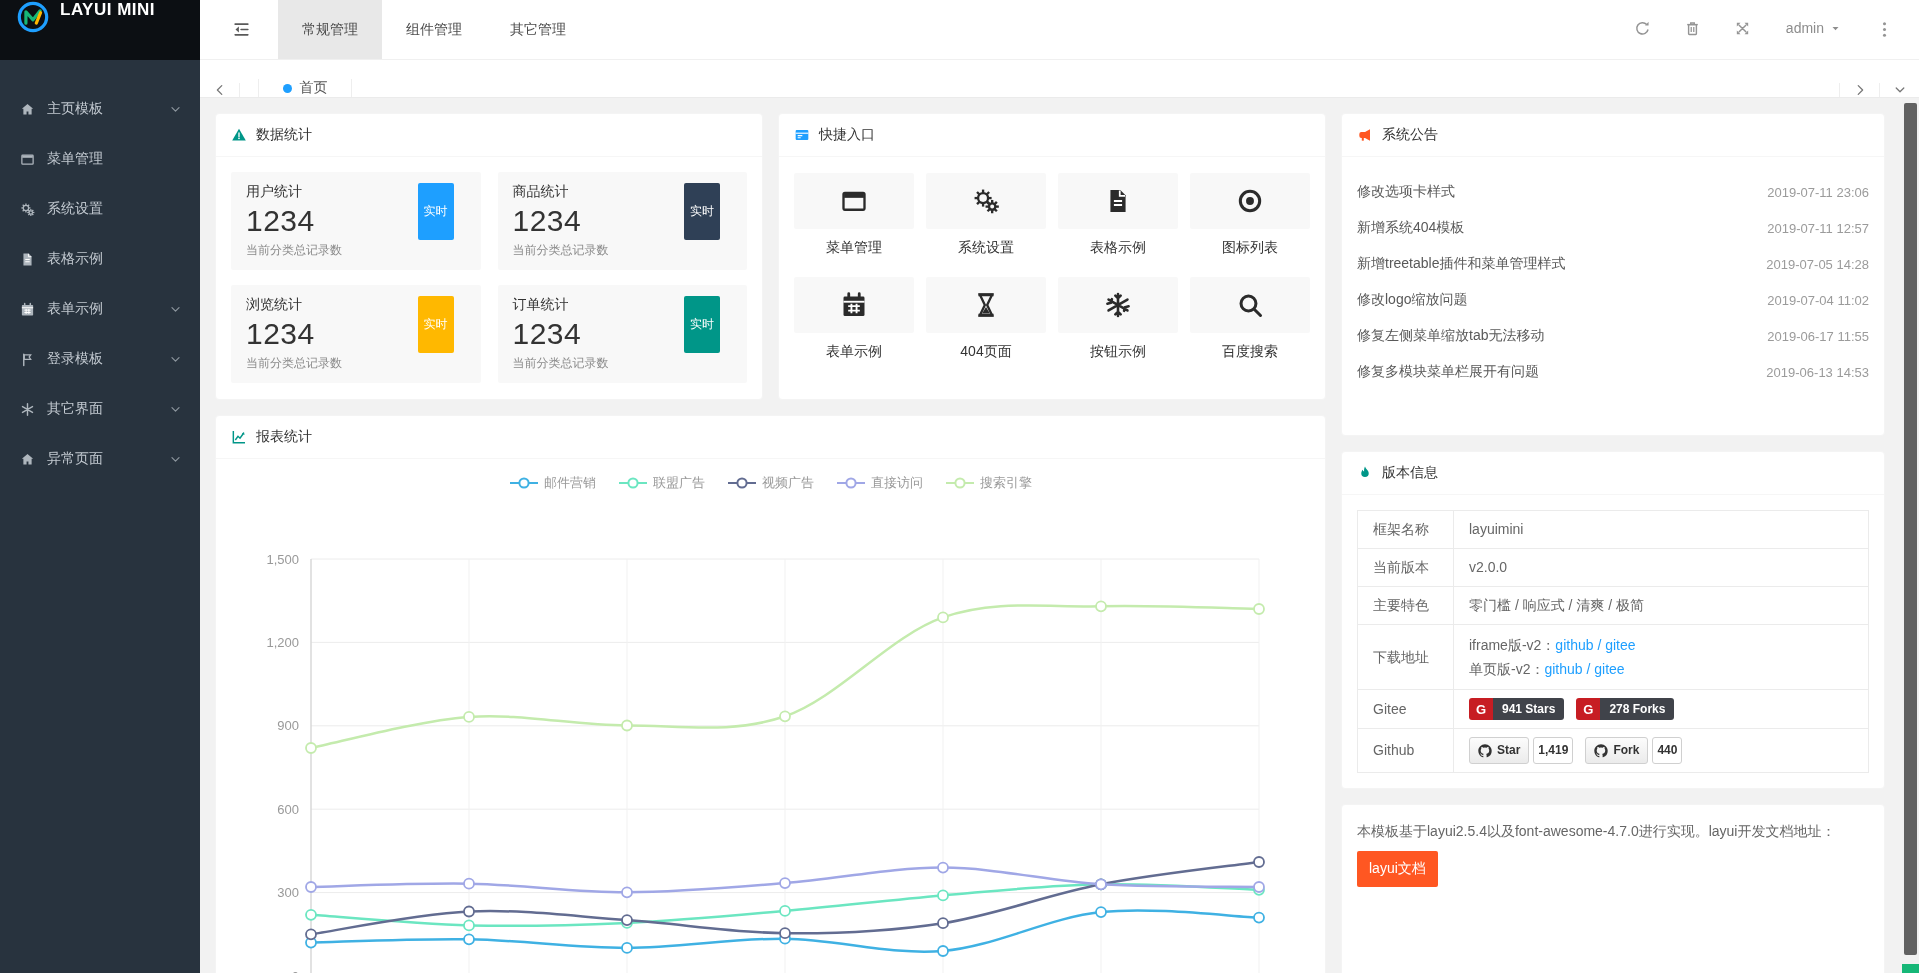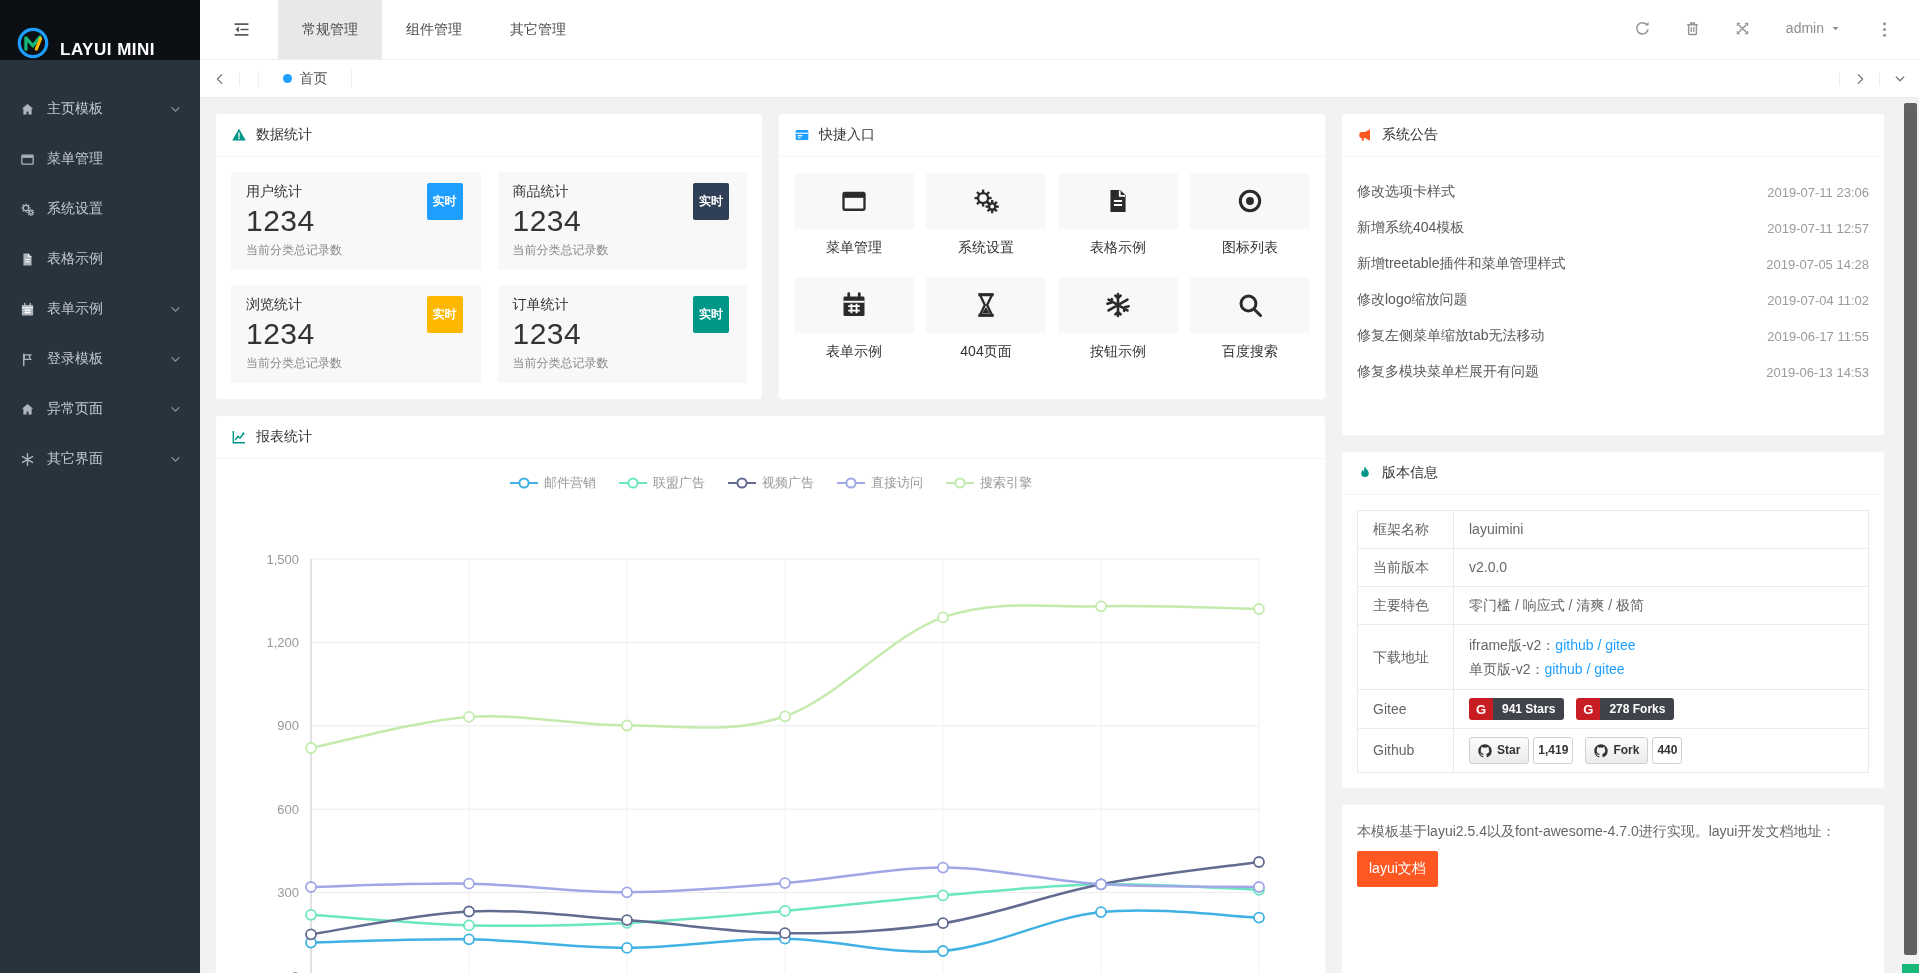--- a/index.html
+++ b/index.html
@@ -1,41 +1,41 @@
 <!DOCTYPE html>
 <html><head>
 <meta charset="utf-8">
 <style>
   *{box-sizing:border-box;margin:0;padding:0}
   html,body{width:1919px;height:973px;overflow:hidden;background:#f2f2f2;
     font-family:"Liberation Sans","DejaVu Sans",sans-serif;font-size:14px;color:#333}
   .ico svg{width:1em;height:1em;display:block;fill:currentColor}
   
   .sidebar{position:fixed;left:0;top:0;width:200px;height:100%;background:#28333e;z-index:5}
-  .logo{height:60px;background:#0c0f13;display:flex;align-items:flex-end;padding-left:16px;gap:10px}
+  .logo{height:60px;background:#0c0f13;display:flex;align-items:flex-start;padding-left:16px;gap:10px}
   .logo-ico{font-size:34px;display:flex}
   .logo-text{color:#fff;font-size:17px;font-weight:bold;letter-spacing:.5px;white-space:nowrap}
   .menu{padding-top:24px}
   .menu-item{height:50px;display:flex;align-items:center;padding:0 18px 0 20px;color:#c3cad1;cursor:pointer}
   .mi-icon{font-size:15px;width:17px;margin-right:10px;display:flex;color:#aeb6bd}
   .mi-label{flex:1;font-size:14px}
   .mi-chevron{font-size:13px;color:#8d969e;display:flex}
   
   .main{margin-left:200px}
   .topbar{height:60px;background:#fff;display:flex;align-items:center;border-bottom:1px solid #f0f0f0}
   .burger{width:20px;margin-left:32px;font-size:19px;color:#595959;cursor:pointer;display:flex}
   .top-tabs{display:flex;height:100%;margin-left:26px}
   .top-tab{padding:0 24px;line-height:59px;font-size:14px;color:#4c4c4c;cursor:pointer}
   .top-tab.active{background:#e8e8e8}
   .top-right{margin-left:auto;display:flex;align-items:flex-start;color:#949494;margin-right:10px}
   .hicon{width:50px;display:flex;justify-content:center;font-size:17px;cursor:pointer}
   .user{display:flex;align-items:center;gap:6px;padding:0 18px;font-size:14px;color:#8d8d8d;cursor:pointer}
   .user .ico{font-size:11px;display:flex}
   
-  .tabswitch{height:38px;background:#fff;border-bottom:1px solid #ebebeb;display:flex;align-items:center}
+  .tabswitch{height:38px;background:#fff;border-bottom:1px solid #ebebeb;display:flex;align-items:flex-end}
   .ts-btn{width:40px;display:flex;align-items:center;justify-content:center;color:#777;font-size:14px;cursor:pointer}
   .ts-left{border-right:1px solid #eee}
   .ts-right{border-left:1px solid #eee}
   .ts-tab{width:94px;display:flex;align-items:center;justify-content:center;gap:8px;font-size:14px;color:#555;
     border-right:1px solid #eee;border-left:1px solid #eee;margin-left:18px;cursor:pointer}
   .dot{width:9px;height:9px;border-radius:50%;background:#1E9FFF}
   .ts-fill{flex:1}
   
   .content{padding:15px;display:flex;gap:15px;align-items:flex-start}
   .col-left{width:1111px;flex:none;display:flex;flex-direction:column;gap:15px}
@@ -44,21 +44,21 @@
   .panel{background:#fff;border-radius:4px;border:1px solid #f4f4f4}
   .panel-h{height:43px;display:flex;align-items:center;padding:0 15px;border-bottom:1px solid #f6f6f6;gap:9px;font-size:14px;color:#333}
   .ph-icon{font-size:16px;display:flex}
   
   .stats-panel,.quick-panel{flex:1;height:287px}
   .stats-body{padding:15px;display:grid;grid-template-columns:1fr 1fr;gap:15px 17px}
   .stat-card{background:#f8f8f8;padding:11px 15px;position:relative;border-radius:2px;height:98px}
   .stat-label{font-size:14px;color:#333}
   .stat-value{font-size:30px;color:#333;margin:3px 0 4px;letter-spacing:.5px}
   .stat-caption{font-size:12px;color:#8a8a8a}
-  .stat-badge{position:absolute;top:11px;right:18px;color:#fff;font-size:12px;font-weight:bold;padding:10px 6px;border-radius:2px}
+  .stat-badge{position:absolute;top:11px;right:27px;color:#fff;font-size:12px;font-weight:normal;padding:20px 6px;border-radius:2px}
   
   .quick-body{padding:16px 15px;display:grid;grid-template-columns:repeat(4,1fr);gap:20px 12px}
   .quick-item{text-align:center;cursor:pointer}
   .quick-tile{background:#f8f8f8;height:56px;display:flex;align-items:center;justify-content:center;color:#2b2b2b;font-size:28px;border-radius:2px}
   .quick-tile .ico{display:flex}
   .quick-label{margin-top:10px;font-size:14px;color:#333}
   
   .chart-panel{height:605px;overflow:hidden}
   .chart-legend{display:flex;justify-content:center;gap:22px;margin:15px 0 2px}
   .legend-item{display:flex;align-items:center;gap:5px;font-size:13px;color:#999;cursor:pointer}
@@ -197,39 +197,39 @@
     <span class="mi-label">登录模板</span>
     <span class="mi-chevron ico">
           <svg viewBox="0 0 24 24">
             <path d="M5.5 8.5 12 15l6.5-6.5" fill="none" stroke="currentColor" stroke-width="2.2" stroke-linecap="round" stroke-linejoin="round"></path>
           </svg>
         </span>
   </div>
       <div class="menu-item">
     <span class="mi-icon ico">
           <svg viewBox="0 0 24 24">
-            <path d="M12 3 3 10.8h2.4V20h5.1v-5h3v5h5.1v-9.2H21z"></path>
-          </svg>
-        </span>
-    <span class="mi-label">异常页面</span>
-    <span class="mi-chevron ico">
-          <svg viewBox="0 0 24 24">
-            <path d="M5.5 8.5 12 15l6.5-6.5" fill="none" stroke="currentColor" stroke-width="2.2" stroke-linecap="round" stroke-linejoin="round"></path>
-          </svg>
-        </span>
-  </div>
-      <div class="menu-item">
-    <span class="mi-icon ico">
-          <svg viewBox="0 0 24 24">
             <g stroke="currentColor" stroke-width="2.3" stroke-linecap="round" fill="none">
               <path d="M12 2.8v18.4M4 7.4l16 9.2M20 7.4 4 16.6"></path>
             </g>
           </svg>
         </span>
     <span class="mi-label">其它界面</span>
+    <span class="mi-chevron ico">
+          <svg viewBox="0 0 24 24">
+            <path d="M5.5 8.5 12 15l6.5-6.5" fill="none" stroke="currentColor" stroke-width="2.2" stroke-linecap="round" stroke-linejoin="round"></path>
+          </svg>
+        </span>
+  </div>
+      <div class="menu-item">
+    <span class="mi-icon ico">
+          <svg viewBox="0 0 24 24">
+            <path d="M12 3 3 10.8h2.4V20h5.1v-5h3v5h5.1v-9.2H21z"></path>
+          </svg>
+        </span>
+    <span class="mi-label">异常页面</span>
     <span class="mi-chevron ico">
           <svg viewBox="0 0 24 24">
             <path d="M5.5 8.5 12 15l6.5-6.5" fill="none" stroke="currentColor" stroke-width="2.2" stroke-linecap="round" stroke-linejoin="round"></path>
           </svg>
         </span>
   </div>
     </nav>
 </aside>
 
 <div class="main">

